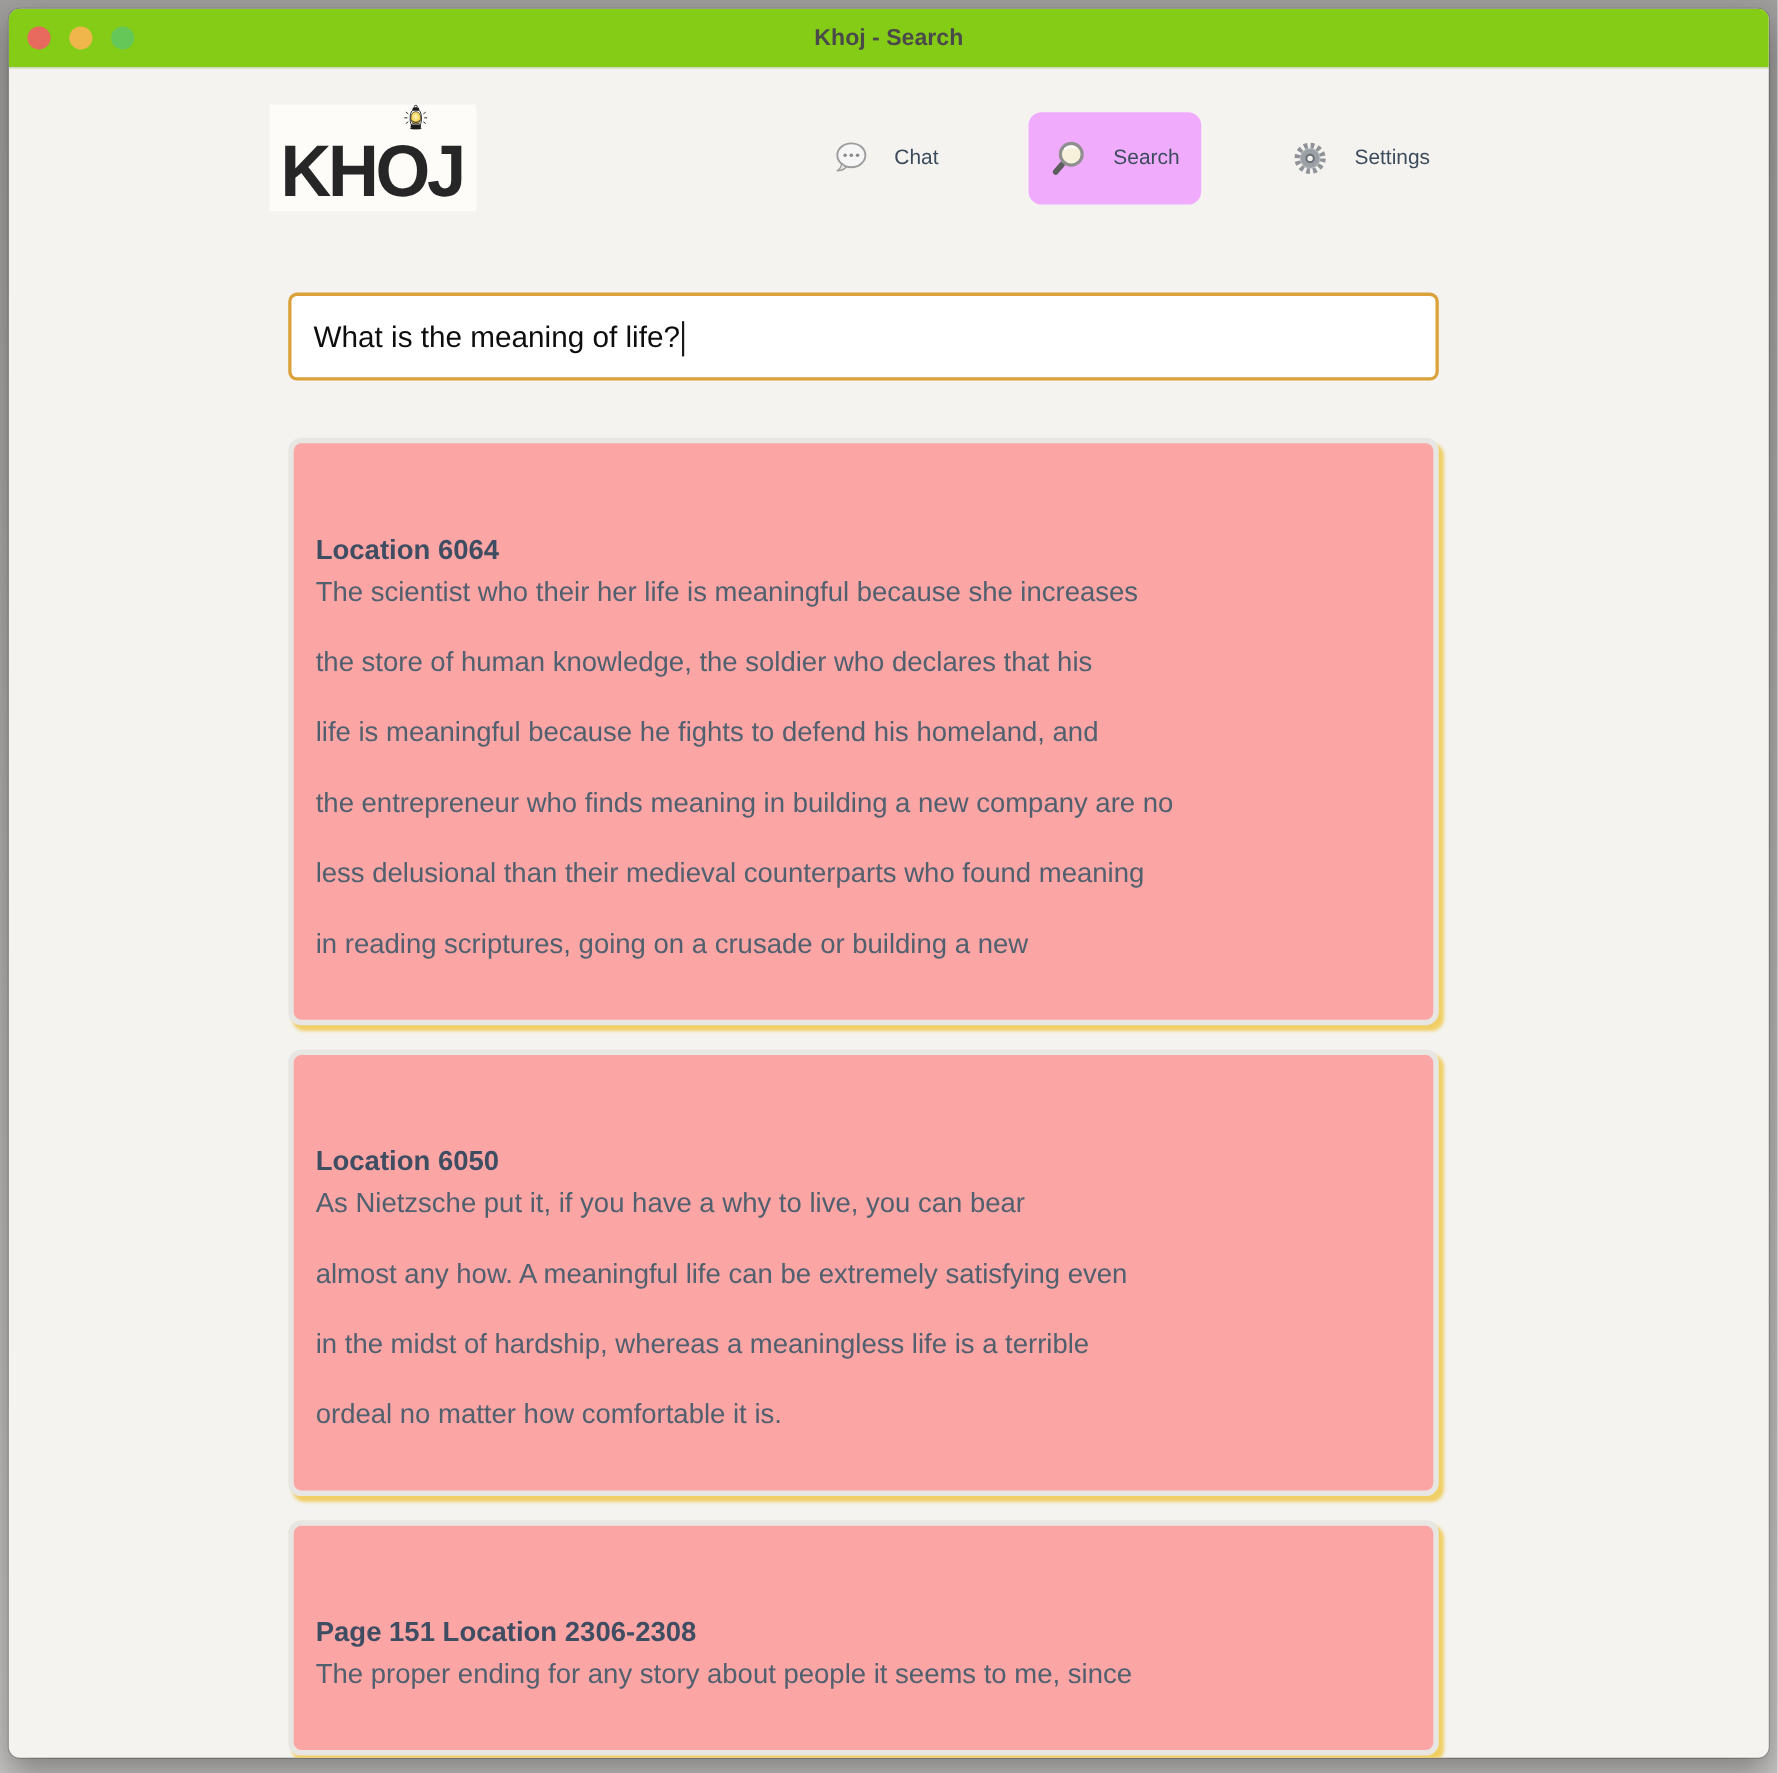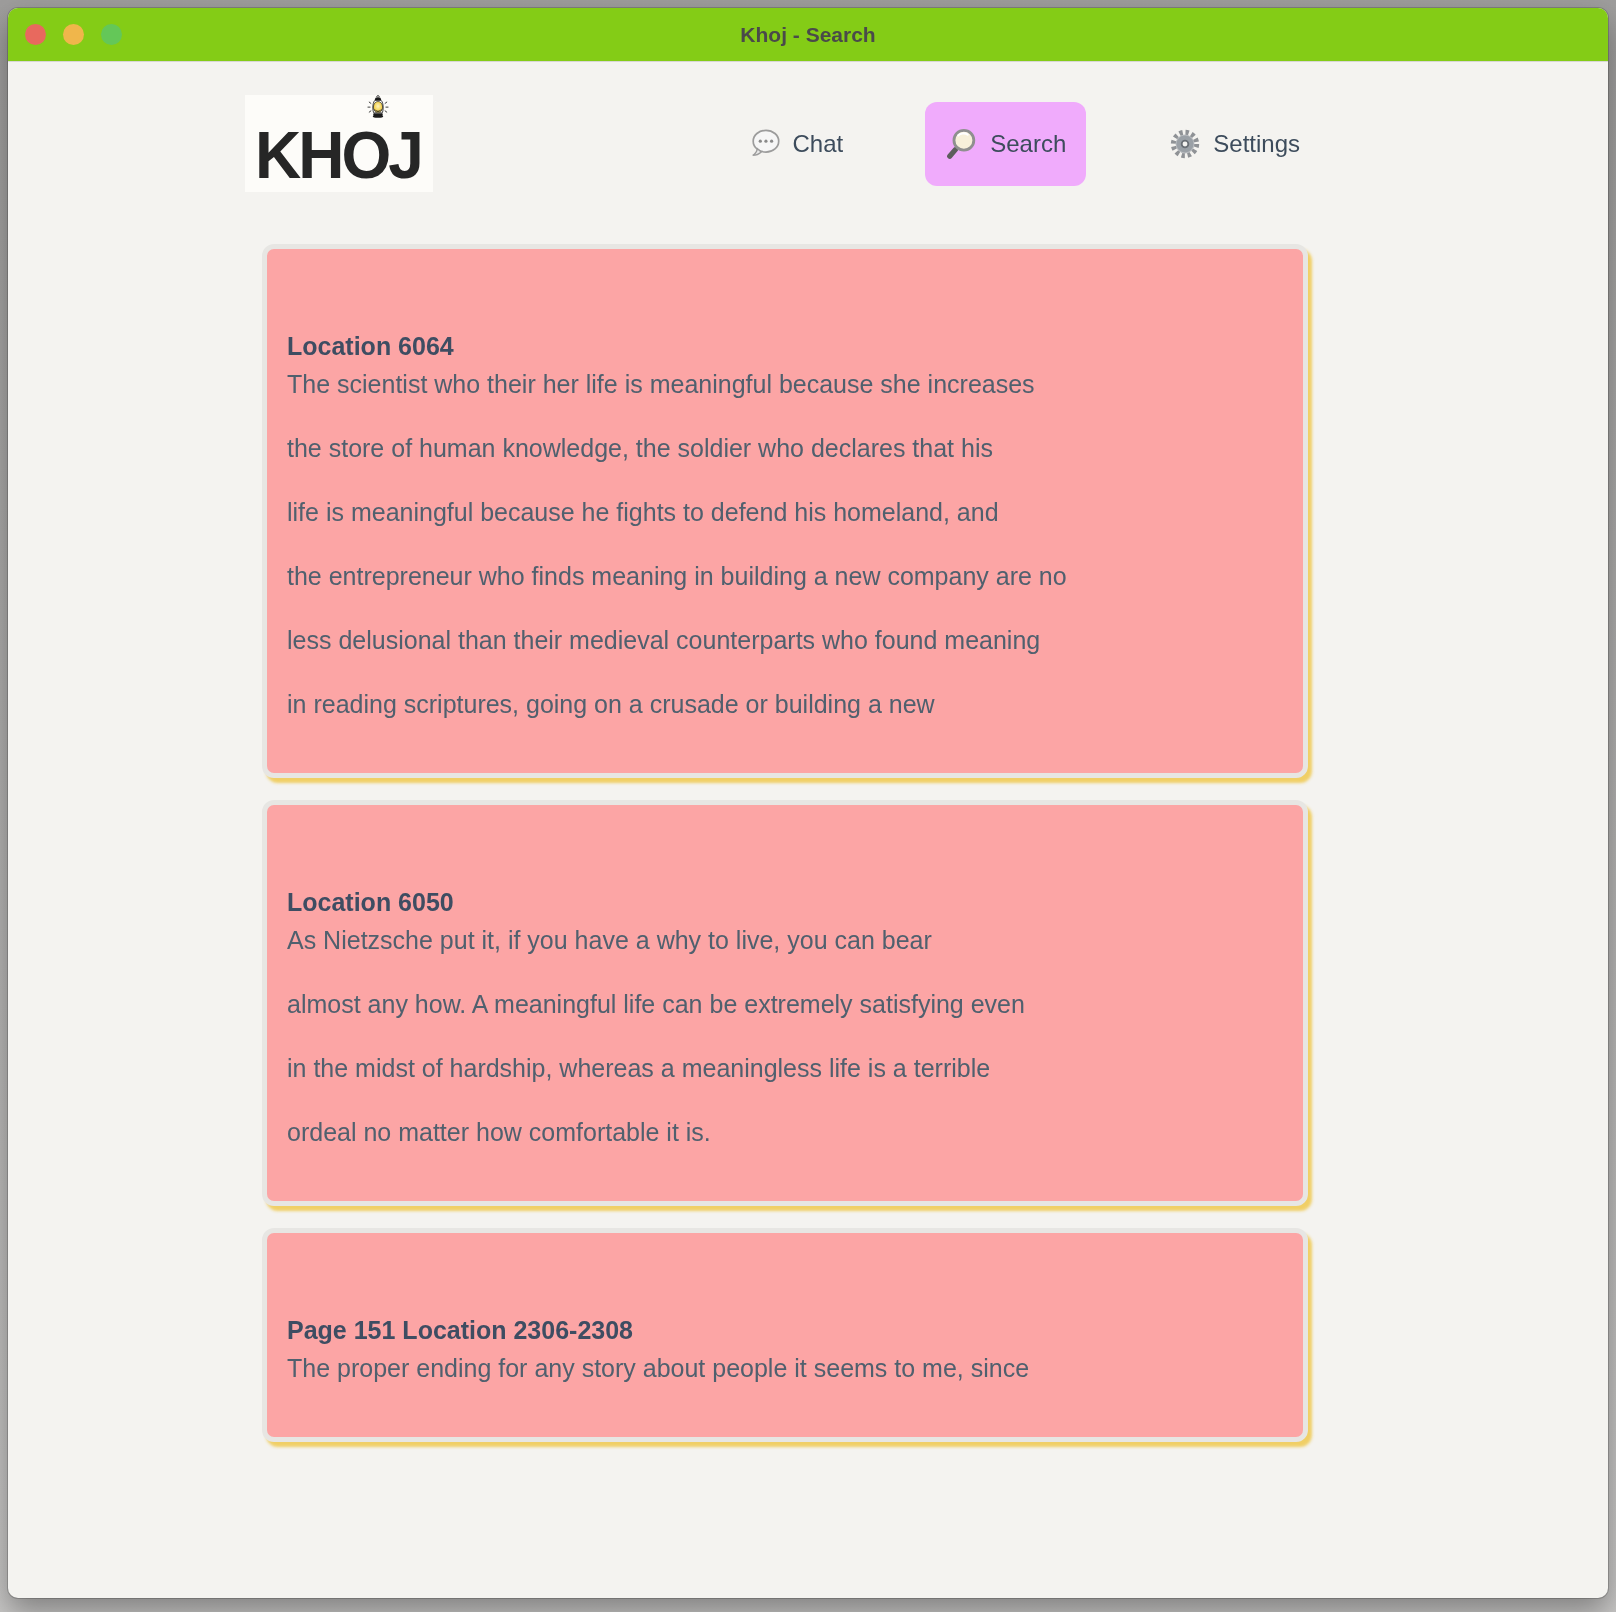--- a/index.html
+++ b/index.html
@@ -61,22 +61,22 @@
     font-weight: 900;
     letter-spacing: -3px;
     color: #262626;
     margin-left: 6px;
     transform: scaleY(1.04);
   }
   .nav { display: flex; align-items: center; gap: 62px; }
   .nav-item {
     display: flex;
     align-items: center;
-    gap: 11px;
-    font-size: 24px;
+    gap: 23px;
+    font-size: 19px;
     font-weight: 500;
     color: #3d4c5c;
     padding: 25px 20px;
     border-radius: 12px;
     cursor: pointer;
   }
   .nav-item.active { background: #f0abfc; }
   .nav-icon { width: 34px; height: 34px; display: inline-flex; }
   .main-col { width: 1046px; margin-left: 254px; }
   .search-box {
@@ -200,20 +200,24 @@
             <circle cx="18" cy="18" r="2.6" fill="#f4f3f0"></circle>
           </svg>
         </span>
         <span>Settings</span>
       </div>
     </div>
   </div>
 
   <div class="main-col">
 
+    <div class="search-box" role="textbox">
+      <span>What is the meaning of life?</span>
+      <span class="caret"></span>
+    </div>
 
     <div class="results">
 
       <div class="card">
         <h3>Location 6064</h3>
         <p>The scientist who their her life is meaningful because she increases</p>
         <p>the store of human knowledge, the soldier who declares that his</p>
         <p>life is meaningful because he fights to defend his homeland, and</p>
         <p>the entrepreneur who finds meaning in building a new company are no</p>
         <p>less delusional than their medieval counterparts who found meaning</p>

